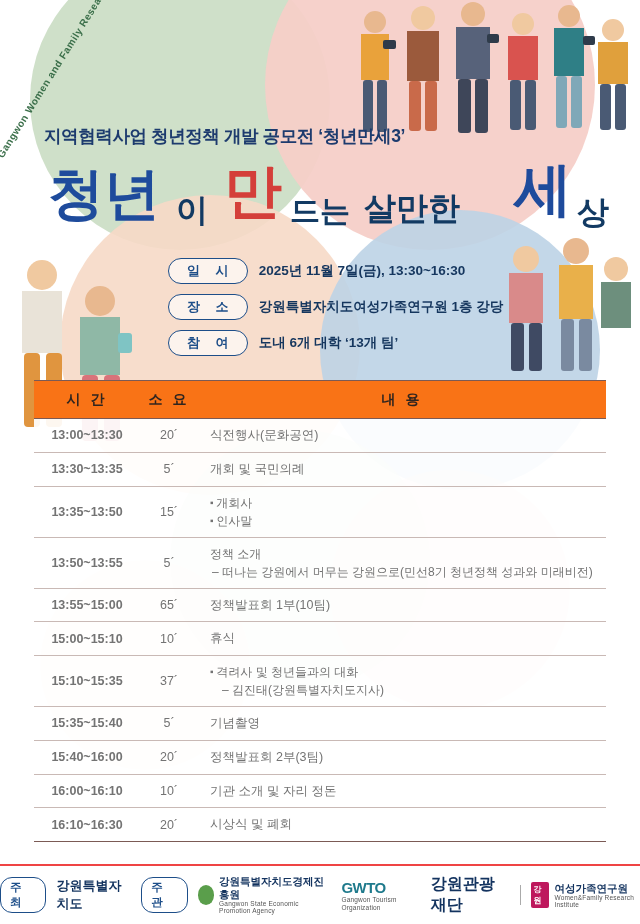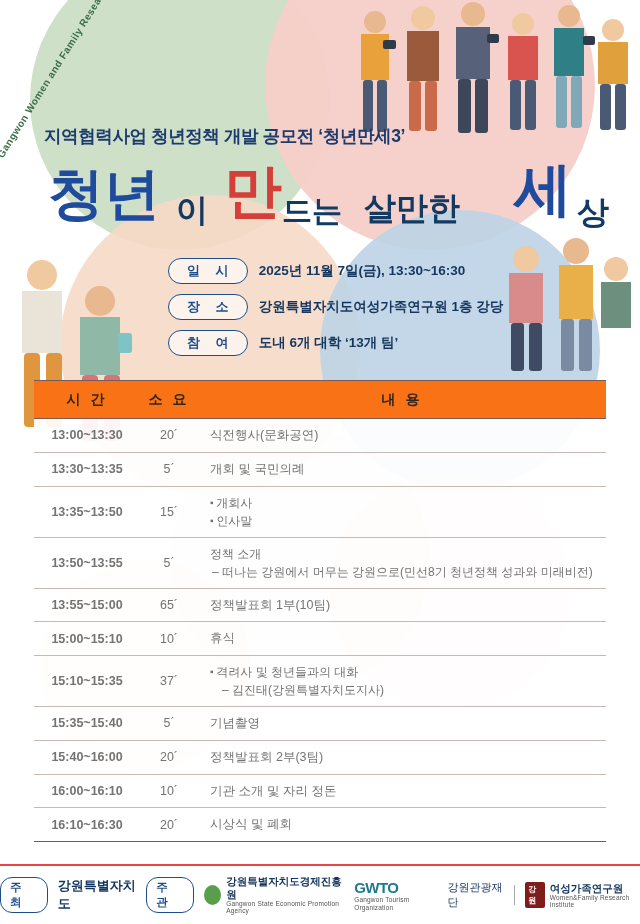--- a/index.html
+++ b/index.html
@@ -110,21 +110,21 @@
   .f-logo-main { font-size: 13px; font-weight: 800; color: #13335f; }
   .f-logo-sub  { font-size: 6.5px; color: #555; letter-spacing: .2px; }
   .f-mark {
     width: 20px; height: 20px; border-radius: 50%;
     background: #2b6cb0; display:inline-block;
   }
   .f-mark.green { background:#5a9e4b; }
   .gwto { font-size: 15px; font-weight: 800; color:#1f7a8c; letter-spacing:-0.5px;}
   .f-two { display:flex; flex-direction:column; line-height:1.15; }
   .f-small-box{
-    background:#7f1d1d; color:#fff; font-size:8px; padding:2px 3px; border-radius:2px;
+    background:#be185d; color:#fff; font-size:8px; padding:2px 3px; border-radius:2px;
     font-weight:700;
   }
   .f-div { width:1px; height:20px; background:#aaa; }
 </style>
 </head>
 <body>
 
 <div class="poster">
 
   <div class="blob blob-green"></div>
@@ -203,21 +203,21 @@
   </svg>
 
   <div class="vert-name">Gangwon Women and Family Research Institute</div>
 
   <div class="subtitle">지역협력사업 청년정책 개발 공모전 ‘청년만세3’</div>
 
   <div class="maintitle">
     <span class="mt mt-blue" style="left:14px; top:8px; font-size:56px;">청년</span>
     <span class="mt mt-dark" style="left:142px; top:36px; font-size:32px;">이</span>
     <span class="mt mt-red" style="left:190px; top:4px; font-size:58px;">만</span>
-    <span class="mt mt-dark" style="left:248px; top:38px; font-size:30px;">드는</span>
+    <span class="mt mt-dark" style="left:256px; top:38px; font-size:30px;">드는</span>
     <span class="mt mt-dark" style="left:330px; top:34px; font-size:32px;">살만한</span>
     <span class="mt mt-blue" style="left:480px; top:2px; font-size:58px;">세</span>
     <span class="mt mt-dark" style="left:543px; top:38px; font-size:32px;">상</span>
   </div>
 
   <div class="info">
     <div class="info-row">
       <span class="pill">일 시</span>
       <span class="info-text">2025년 11월 7일(금), 13:30~16:30</span>
     </div>
@@ -323,21 +323,21 @@
     </span>
 
     <span class="f-logo">
       <span class="f-two">
         <span class="gwto">GWTO</span>
         <span class="f-logo-sub">Gangwon Tourism Organization</span>
       </span>
     </span>
 
     <span class="f-logo">
-      <span style="font-size:11px;font-weight:400;color:#13335f;">강원관광재단</span>
+      <span style="font-size:16px;font-weight:700;color:#13335f;">강원관광재단</span>
     </span>
 
     <span class="f-div"></span>
 
     <span class="f-logo">
       <span class="f-small-box">강원</span>
       <span class="f-two">
         <span style="font-size:10.5px;font-weight:800;color:#13335f;">여성가족연구원</span>
         <span class="f-logo-sub">Women&amp;Family Research Institute</span>
       </span>

